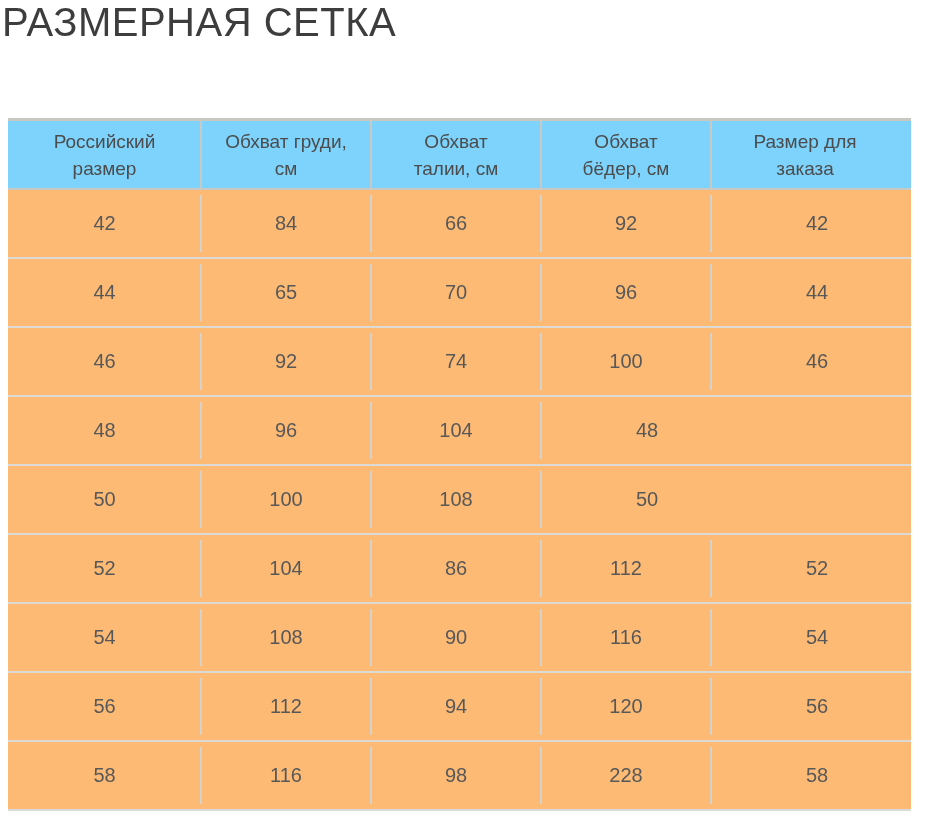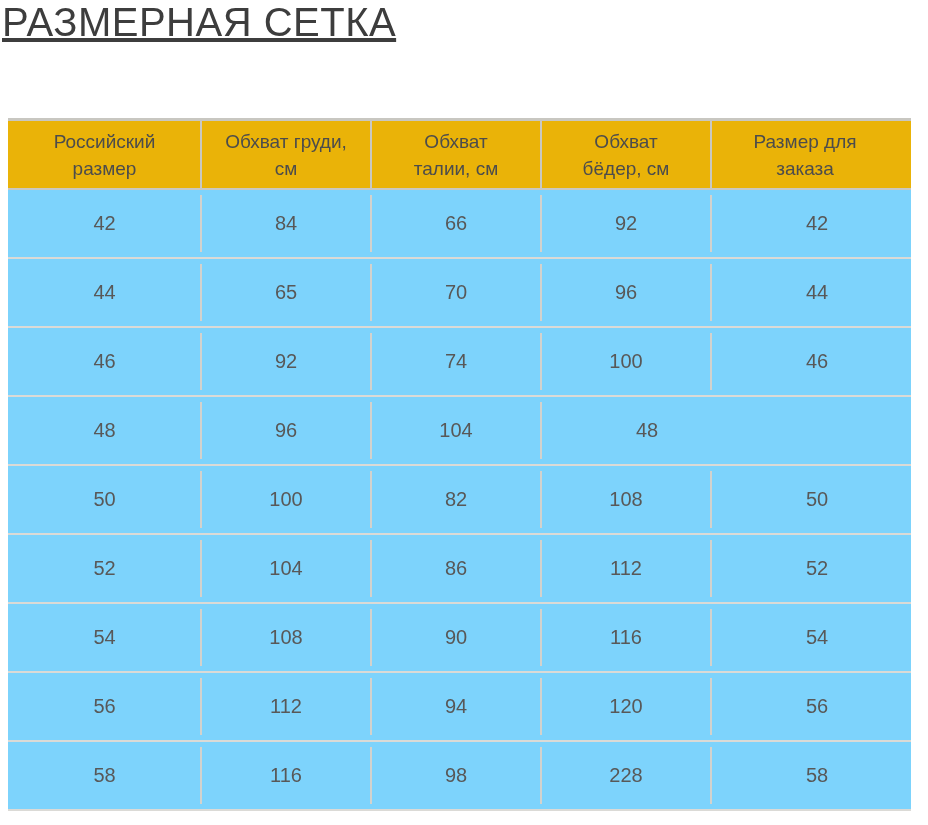--- a/index.html
+++ b/index.html
@@ -20,31 +20,30 @@
   .page-title {
     position: absolute;
     left: 2px;
     top: 0px;
     margin: 0;
     font-size: 40px;
     font-weight: 400;
     letter-spacing: 0.5px;
     color: #3d3d3d;
     white-space: nowrap;
-    text-decoration: underline;
   }
   .size-table {
     position: absolute;
     left: 8px;
     top: 118px;
     width: 903px;
   }
   .thead {
     display: flex;
-    background: #eab308;
+    background: #7dd3fc;
     border-top: 3px solid #c8c7c1;
     border-bottom: 2px solid #c9c8c2;
     height: 67px;
   }
   .th {
     position: relative;
     display: flex;
     align-items: center;
     justify-content: center;
     text-align: center;
@@ -61,21 +60,21 @@
     left: -1px;
     top: 0;
     bottom: 0;
     width: 2px;
     background: #c9c8c2;
   }
   .tr {
     display: flex;
     height: 67px;
     border-bottom: 2px solid #dbdad6;
-    background: #7dd3fc;
+    background: #fdba74;
   }
   .td {
     position: relative;
     display: flex;
     align-items: center;
     justify-content: center;
     text-align: center;
     box-sizing: border-box;
     font-size: 20px;
     font-weight: 300;
@@ -132,21 +131,20 @@
         </div>
         <div class="tr">
           <div class="td c0">48</div>
           <div class="td c1">96</div>
           <div class="td c3">104</div>
           <div class="td c4">48</div>
         </div>
         <div class="tr">
           <div class="td c0">50</div>
           <div class="td c1">100</div>
-          <div class="td c2">82</div>
           <div class="td c3">108</div>
           <div class="td c4">50</div>
         </div>
         <div class="tr">
           <div class="td c0">52</div>
           <div class="td c1">104</div>
           <div class="td c2">86</div>
           <div class="td c3">112</div>
           <div class="td c4">52</div>
         </div>

